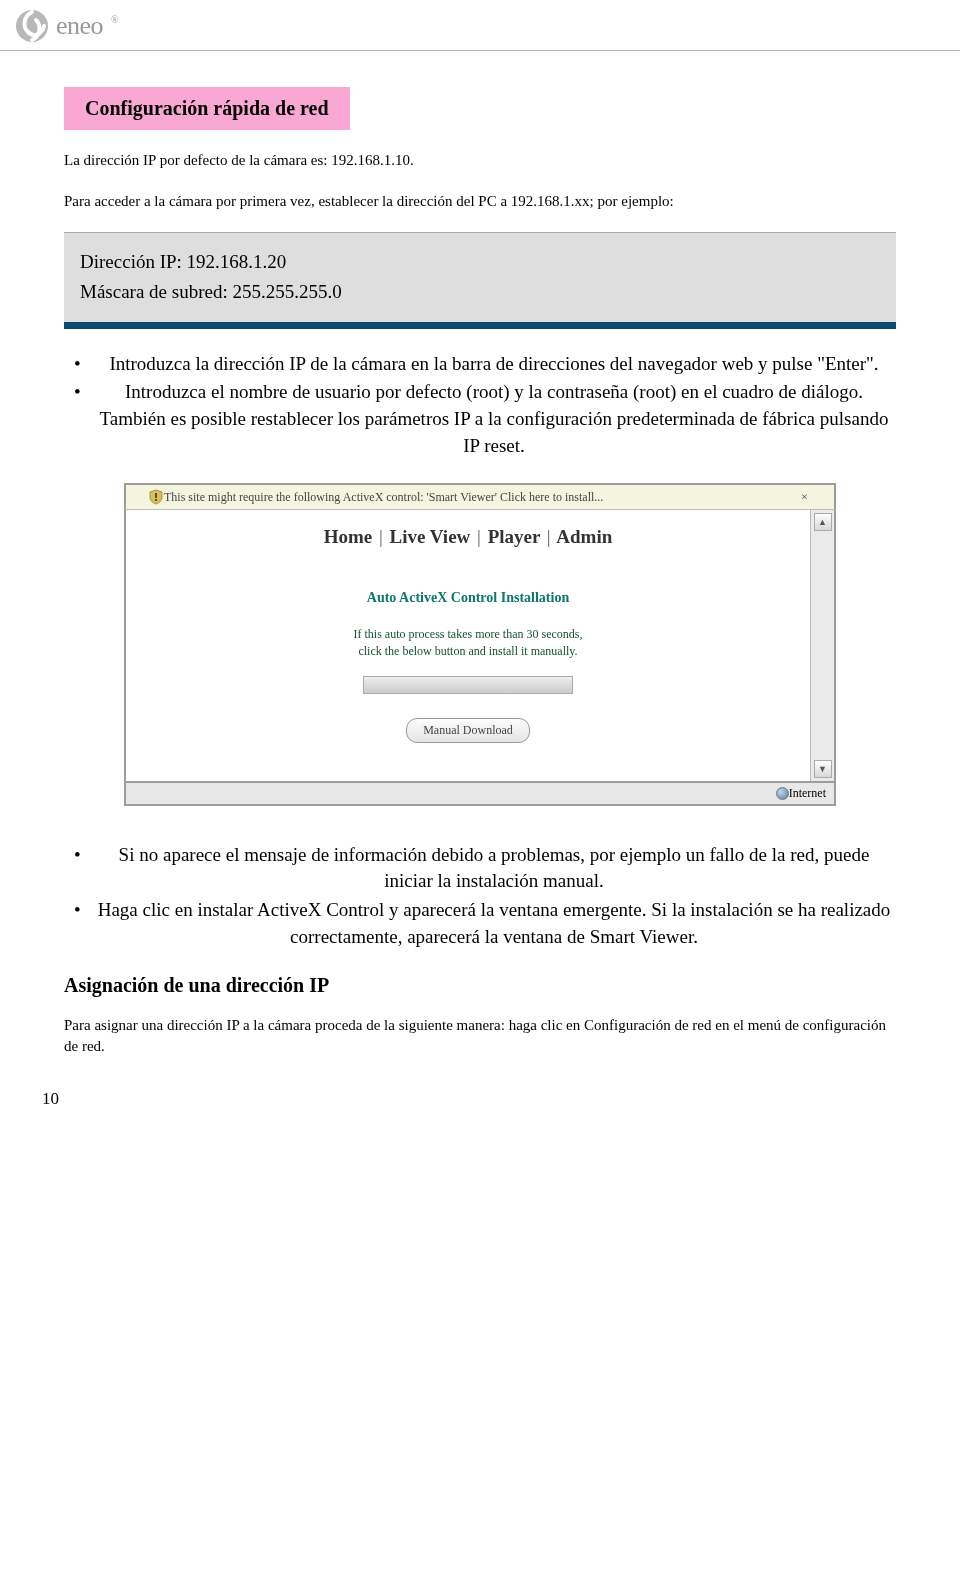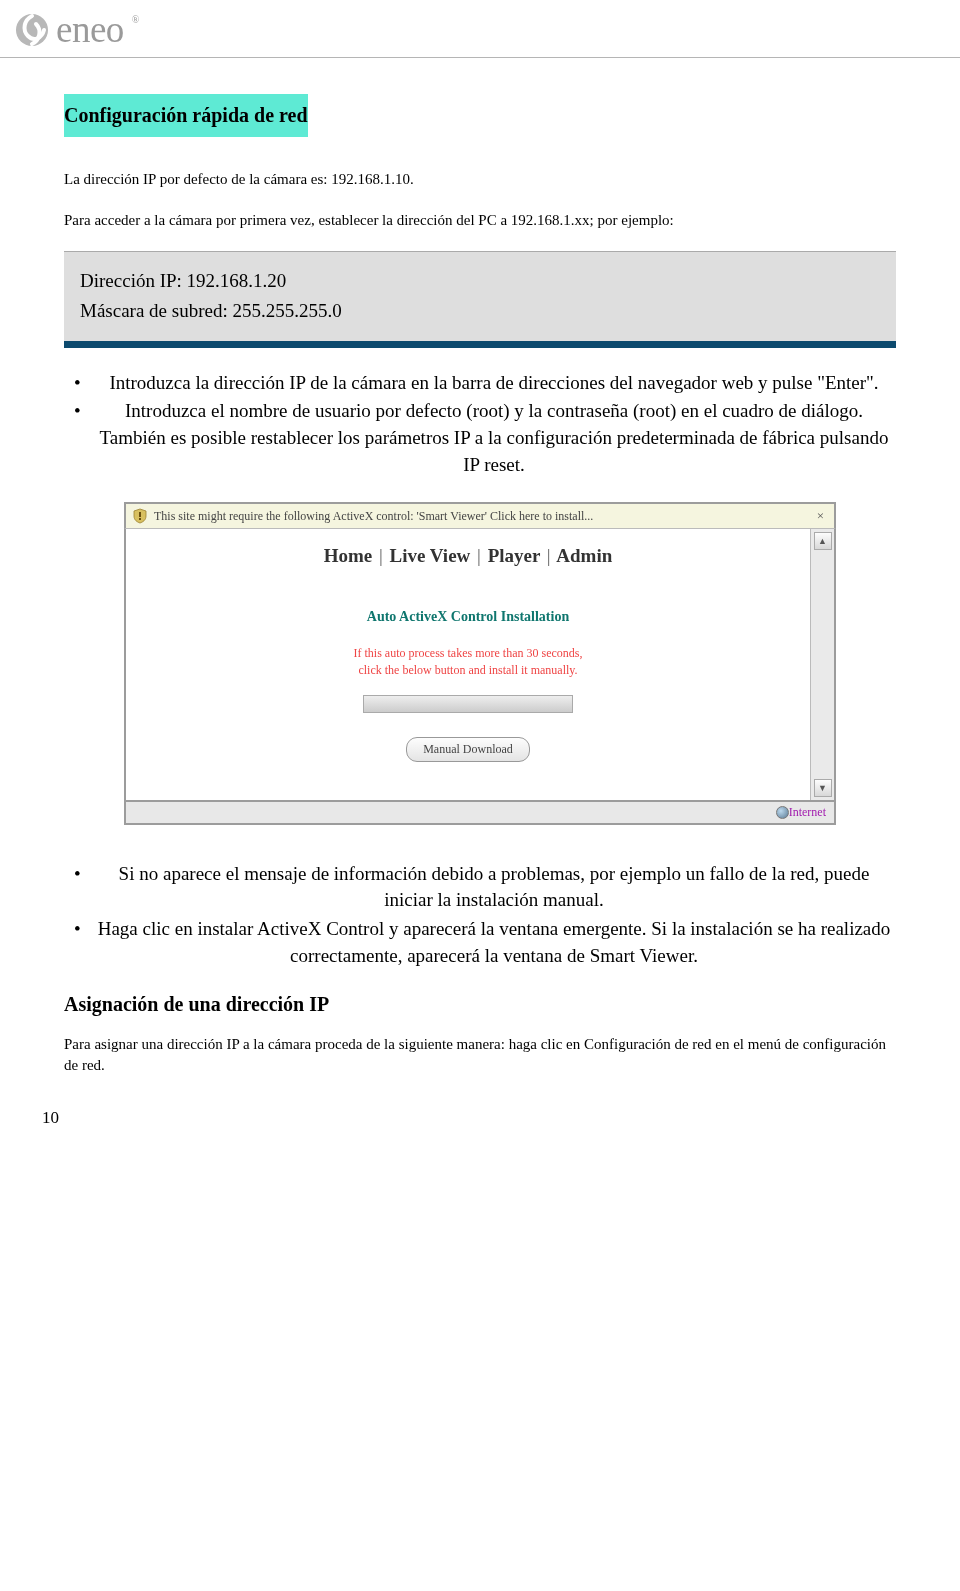--- a/index.html
+++ b/index.html
@@ -18,47 +18,47 @@
     gap: 6px;
   }
   .logo-mark {
     width: 36px;
     height: 36px;
     display: flex;
     align-items: center;
     justify-content: center;
   }
   .logo-text {
-    font-size: 37px;
+    font-size: 26px;
     font-weight: normal;
     color: #9a9a9a;
     letter-spacing: -0.5px;
   }
   .logo-tm {
     font-size: 10px;
     color: #9a9a9a;
     margin-left: 2px;
     align-self: flex-start;
     margin-top: 6px;
   }
   .hr-thin {
     border: none;
     border-top: 1px solid #b5b5b5;
     margin: 0;
   }
   .content {
     padding: 36px 64px 0 64px;
   }
   .section-header {
-    background: #5eead4;
-    padding: 10px 0;
+    background: #f9a8d4;
+    padding: 10px 21px;
     font-weight: bold;
     font-size: 20px;
     display: inline-block;
-    margin-bottom: 32px;
+    margin-bottom: 20px;
   }
   .para {
     font-size: 15px;
     line-height: 1.4;
     margin-bottom: 20px;
   }
   .info-box {
     background: #dedede;
     padding: 14px 16px;
     font-size: 19px;
@@ -91,24 +91,24 @@
     width: 712px;
     display: flex;
     flex-direction: column;
   }
   .activex-bar {
     display: flex;
     align-items: center;
     background: #f5f5df;
     border: 2px solid #9c9c9c;
     border-bottom: 1px solid #bbb;
-    padding: 4px 6px;
+    padding: 4px 22px;
     font-size: 12px;
     color: #444;
-    gap: 6px;
+    gap: 0;
   }
   .activex-bar .shield {
     width: 16px;
     height: 16px;
     flex-shrink: 0;
   }
   .activex-bar .msg { flex: 1; filter: blur(0.4px); }
   .activex-bar .close {
     padding: 0 4px;
     font-size: 13px;
@@ -140,21 +140,21 @@
   }
   .install-title {
     font-size: 14px;
     font-weight: bold;
     color: #0f766e;
     margin-bottom: 20px;
     filter: blur(0.4px);
   }
   .install-msg {
     font-size: 12px;
-    color: #ef4444;
+    color: #14532d;
     line-height: 1.4;
     margin-bottom: 16px;
     filter: blur(0.4px);
   }
   .progress-shim {
     width: 210px;
     height: 18px;
     margin: 0 auto 24px auto;
     background: linear-gradient(to bottom, #eee, #ccc);
     border: 1px solid #aaa;
@@ -193,21 +193,21 @@
   .status-bar {
     border-left: 2px solid #9c9c9c;
     border-right: 2px solid #9c9c9c;
     border-bottom: 2px solid #9c9c9c;
     background: #e8e8e8;
     display: flex;
     justify-content: flex-end;
     align-items: center;
     padding: 3px 8px;
     font-size: 12px;
-    color: #a21caf;
+    color: #000000;
     filter: blur(0.3px);
   }
   .globe {
     width: 13px;
     height: 13px;
     border-radius: 50%;
     background: radial-gradient(circle at 35% 35%, #bcd9ee, #5a7a94);
     border: 1px solid #777;
   }
   .subheading {

